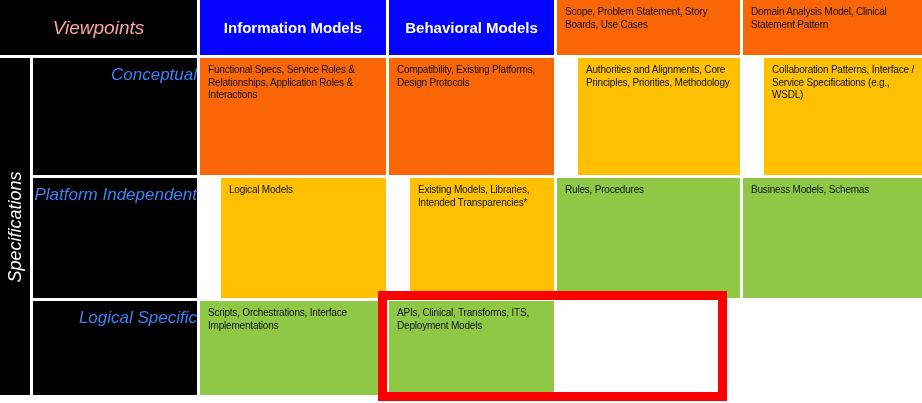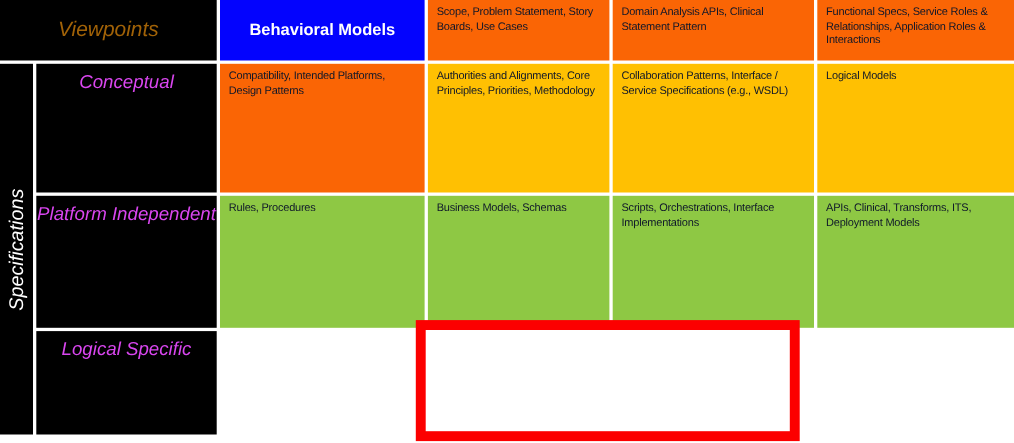--- a/index.html
+++ b/index.html
@@ -15,21 +15,21 @@
     display:grid;
     grid-template-columns:30px 164px 186px 165px 183px 180px;
     grid-template-rows:55px 117px 120px 94px;
     gap:3px;
     width:922px;
   }
   .cell{box-sizing:border-box;}
   .corner{
     grid-column:1 / span 2;grid-row:1;
     background:var(--label-bg);
-    color:#a16207;font-style:italic;font-size:19px;
+    color:#fca5a5;font-style:italic;font-size:19px;
     display:flex;align-items:center;justify-content:center;
   }
   .colhead{
     background:var(--header-bg);
     color:#fff;font-weight:bold;font-size:15px;line-height:1.3;
     display:flex;align-items:center;justify-content:center;
     text-align:center;padding:2px 6px;
   }
   .side{
     grid-column:1;grid-row:2 / span 3;
@@ -38,70 +38,74 @@
   }
   .side span{
     position:absolute;left:50%;top:50%;
     transform:translate(-50%,-50%) rotate(-90deg);
     transform-origin:center;
     color:#fff;font-style:italic;font-size:18px;white-space:nowrap;
   }
   .rowlabel{
     grid-column:2;
     background:var(--label-bg);
-    color:#d946ef;font-style:italic;font-size:17px;line-height:1.3;
-    display:flex;align-items:flex-start;justify-content:center;
+    color:#3b82f6;font-style:italic;font-size:17px;line-height:1.3;
+    display:flex;align-items:flex-start;justify-content:flex-end;
     text-align:center;padding-top:6px;
   }
   .data{
     color:#0f172a;font-size:10px;line-height:1.27;
     padding:6px 8px;letter-spacing:-0.2px;
   }
   .r1{background:var(--row1-bg);}
-  .r2{background:var(--row2-bg);}
+  .r2{background:var(--row2-bg);margin-left:21px;}
   .r3{background:var(--row3-bg);}
   .highlight{
     position:absolute;
     left:378px;top:291px;width:349px;height:110px;
     box-sizing:border-box;
     border:9px solid var(--highlight-border);
     pointer-events:none;
   }
 </style>
 </head>
 <body>
 
 <div class="canvas">
   <div class="matrix">
 
     <div class="cell corner">
       <span>Viewpoints</span>
     </div>
     <div class="cell colhead">
+      <span>Information Models</span>
+    </div>
+    <div class="cell colhead">
       <span>Behavioral Models</span>
     </div>
 
     <div class="cell side">
       <span>Specifications</span>
     </div>
 
     <div class="cell rowlabel" style="grid-row:2">
       <span>Conceptual</span>
     </div>
     <div class="cell data r1">Scope, Problem Statement, Story Boards, Use Cases</div>
-    <div class="cell data r1">Domain Analysis APIs, Clinical Statement Pattern</div>
+    <div class="cell data r1">Domain Analysis Model, Clinical Statement Pattern</div>
     <div class="cell data r1">Functional Specs, Service Roles &amp; Relationships, Application Roles &amp; Interactions</div>
-    <div class="cell data r1">Compatibility, Intended Platforms, Design Patterns</div>
+    <div class="cell data r1">Compatibility, Existing Platforms, Design Protocols</div>
 
     <div class="cell rowlabel" style="grid-row:3">
       <span>Platform Independent</span>
     </div>
     <div class="cell data r2">Authorities and Alignments,  Core Principles, Priorities, Methodology</div>
     <div class="cell data r2">Collaboration Patterns, Interface / Service Specifications  (e.g., WSDL)</div>
     <div class="cell data r2">Logical Models</div>
+    <div class="cell data r2">Existing Models, Libraries, Intended Transparencies*</div>
 
     <div class="cell rowlabel" style="grid-row:4">
       <span>Logical Specific</span>
     </div>
     <div class="cell data r3">Rules, Procedures</div>
     <div class="cell data r3">Business Models, Schemas</div>
     <div class="cell data r3">Scripts, Orchestrations, Interface Implementations</div>
     <div class="cell data r3">APIs, Clinical, Transforms, ITS, Deployment Models</div>
 
   </div>

